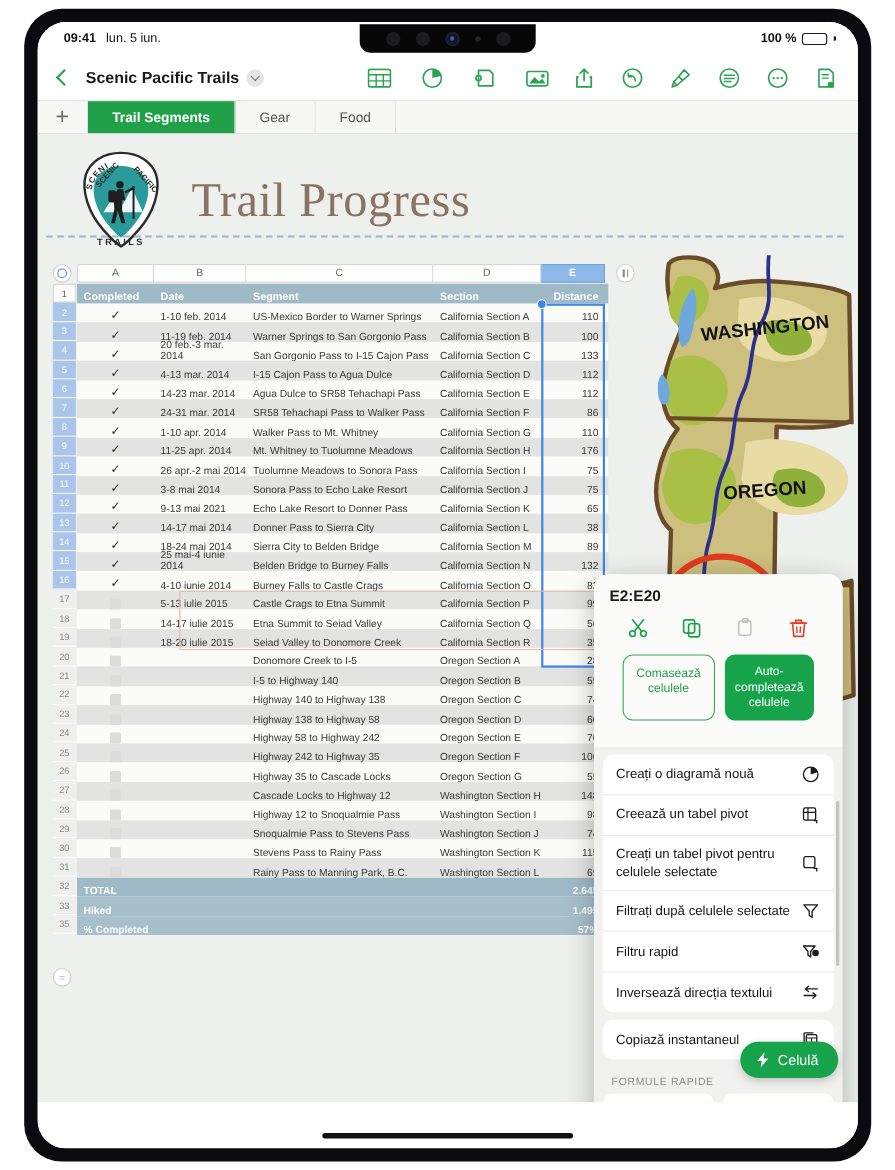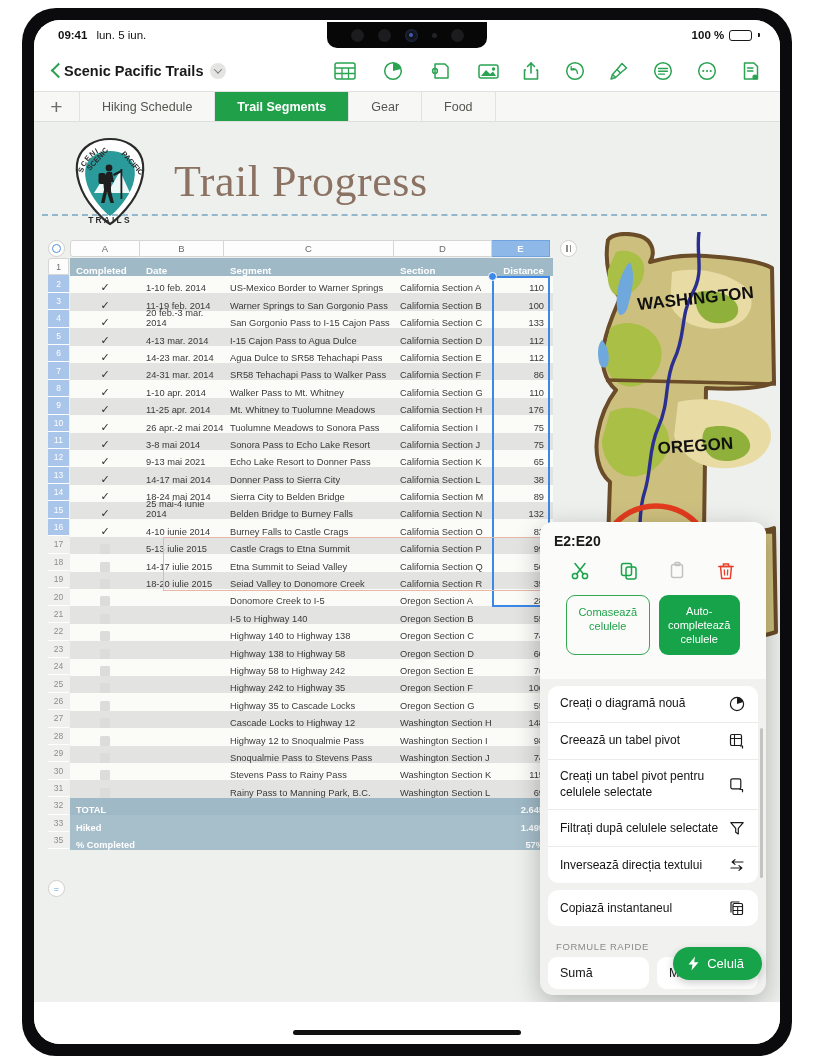--- a/index.html
+++ b/index.html
@@ -67,21 +67,21 @@
     position: absolute; left: 0; top: 30px; width: 100%; height: 42px;
     background: #fff; display: flex; align-items: center;
     border-bottom: 1px solid #e0e0de;
   }
   .back-chevron { margin-left: 16px; width: 14px; height: 14px; position: relative; cursor: pointer; }
   .back-chevron::before{
     content:""; position:absolute; left:3px; top:1px; width:9px; height:9px;
     border-left:2.2px solid #2aa352; border-bottom:2.2px solid #2aa352;
     transform: rotate(45deg);
   }
-  .doc-title { font-size: 14.5px; font-weight: 700; color: #1a1a1a; }
+  .doc-title { margin-left: 14px; font-size: 14.5px; font-weight: 700; color: #1a1a1a; }
   .title-caret {
     margin-left: 7px; width: 16px; height: 16px; border-radius: 50%;
     background: #e4e4e2; display: inline-flex; align-items: center; justify-content: center;
   }
   .title-caret::after{
     content:""; width:5px;height:5px;border-right:1.4px solid #7a7a78;border-bottom:1.4px solid #7a7a78;
     transform: rotate(45deg) translate(-1px,-1px);
   }
   .tb-group { display: flex; align-items: center; }
   .tb-group.center { position: absolute; left: 300px; gap: 26px; }
@@ -359,21 +359,20 @@
                 <line x1="5.5" y1="7" x2="11" y2="7" stroke="#2aa352" stroke-width="1.3" stroke-linecap="round"></line>
                 <line x1="5.5" y1="10" x2="11" y2="10" stroke="#2aa352" stroke-width="1.3" stroke-linecap="round"></line>
                 <circle cx="13" cy="16" r="2.6" fill="#2aa352"></circle>
               </svg>
           </div>
         </div>
       </div>
 
       <div class="tabbar">
         <div class="tab-add">+</div>
-        <div class="tab">Hiking Schedule</div>
         <div class="tab active">Trail Segments</div>
         <div class="tab">Gear</div>
         <div class="tab">Food</div>
       </div>
 
       <div class="canvas">
 
         <div class="titleblock">
           <div class="badge">
             <svg width="92" height="92" viewBox="0 0 92 92">
@@ -860,20 +859,29 @@
             </div>
             <div class="pop-item">
               <span class="lbl">Filtrați după celulele selectate</span>
               <span class="ic">
                   <svg width="16" height="16" viewBox="0 0 16 16">
                     <path d="M1.8 2.6 H14.2 L9.3 8.4 V14 L6.7 12.2 V8.4 Z" fill="none" stroke="#1a1a1a" stroke-width="1.2" stroke-linejoin="round"></path>
                   </svg>
                 </span>
             </div>
             <div class="pop-item">
+              <span class="lbl">Filtru rapid</span>
+              <span class="ic">
+                  <svg width="16" height="16" viewBox="0 0 16 16">
+                    <path d="M1.5 3 H12 L8 8 V13 L5.5 11.3 V8 Z" fill="none" stroke="#1a1a1a" stroke-width="1.2" stroke-linejoin="round"></path>
+                    <circle cx="12.4" cy="9.4" r="3" fill="#1a1a1a"></circle>
+                  </svg>
+                </span>
+            </div>
+            <div class="pop-item">
               <span class="lbl">Inversează direcția textului</span>
               <span class="ic">
                   <svg width="16" height="16" viewBox="0 0 16 16">
                     <path d="M14 5 H3.5 M6 2.6 L3.2 5 L6 7.4" fill="none" stroke="#1a1a1a" stroke-width="1.2" stroke-linecap="round" stroke-linejoin="round"></path>
                     <path d="M2 11 H12.5 M10 8.6 L12.8 11 L10 13.4" fill="none" stroke="#1a1a1a" stroke-width="1.2" stroke-linecap="round" stroke-linejoin="round"></path>
                   </svg>
                 </span>
             </div>
           </div>
 

